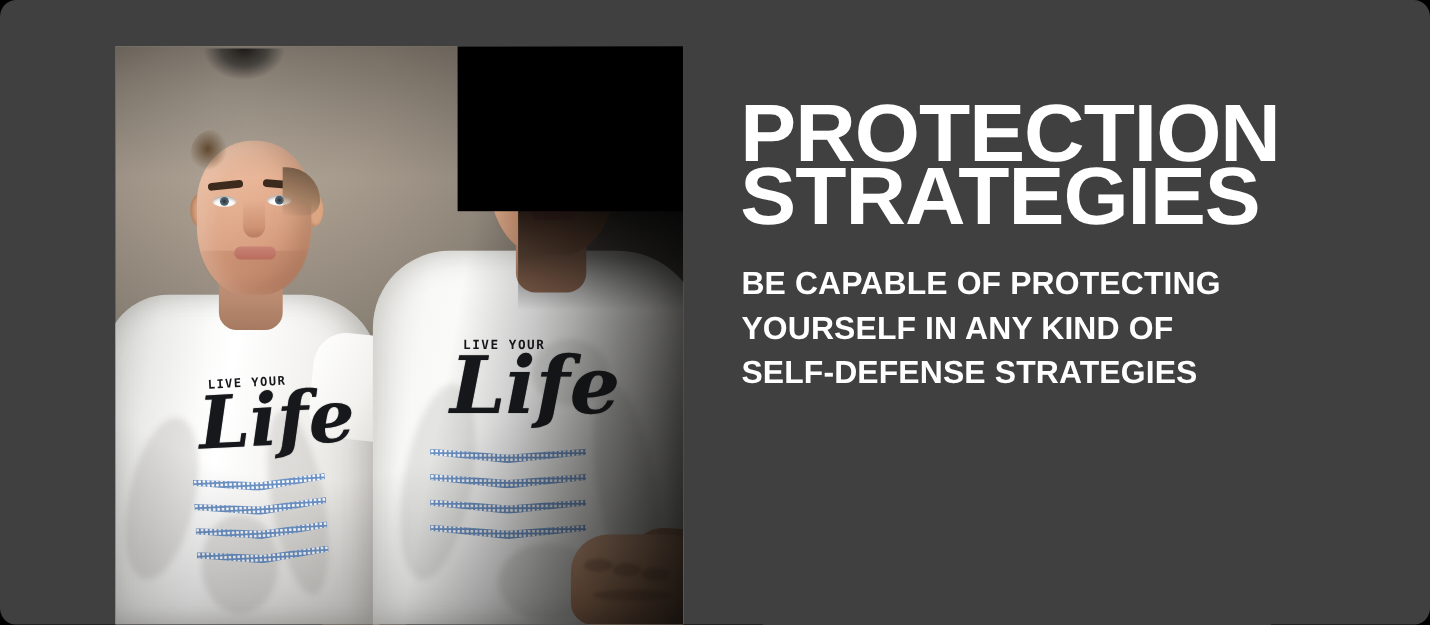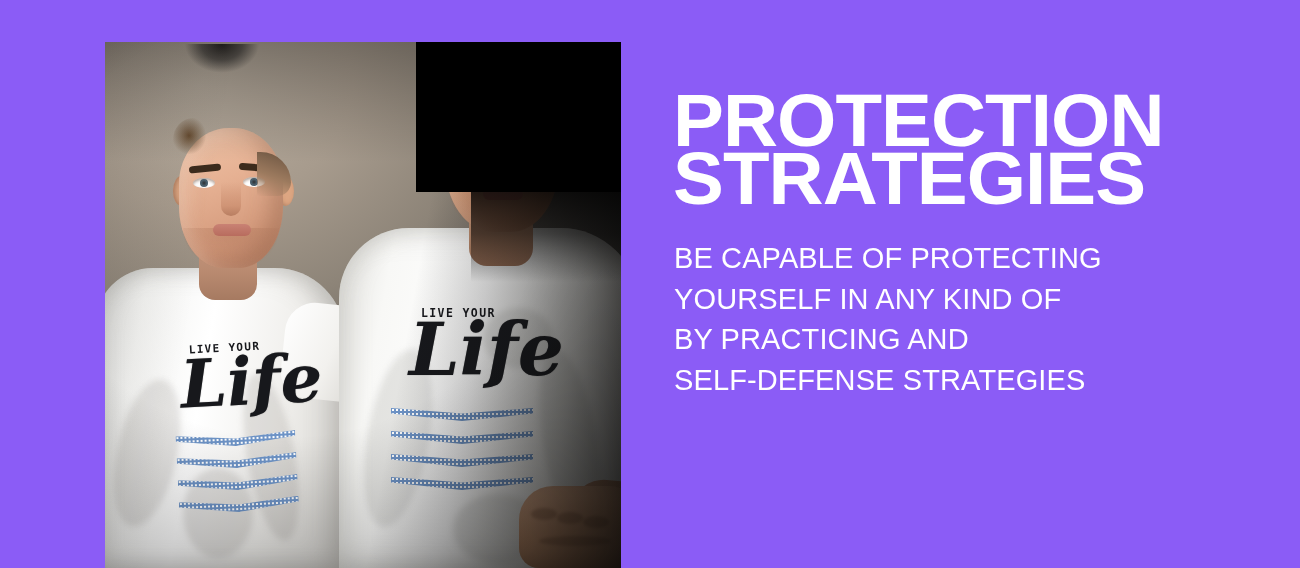--- a/index.html
+++ b/index.html
@@ -2,21 +2,21 @@
 <html lang="en"><head>
 <meta charset="utf-8">
 <title>Protection Strategies</title>
 <style>
   html,body{margin:0;padding:0;background:#000;}
   body{
     width:1300px;height:568px;overflow:hidden;position:relative;
     font-family:"Liberation Sans","DejaVu Sans",sans-serif;
     background:#000000;
   }
-  #stage{position:absolute;inset:0;width:1300px;height:568px;background:#8b5cf6;overflow:hidden;}
+  #stage{position:absolute;inset:0;width:1300px;height:568px;background:#404040;overflow:hidden;border-radius:15px;}
 
   
   .photo-panel{
     position:absolute;left:105px;top:42px;width:516px;height:526px;
     overflow:hidden;
     background:
       radial-gradient(115% 90% at 18% 8%, #b9aea0 0%, #a79b8d 26%, #8d8478 48%, #6e6862 66%, #4b4845 82%, #333231 100%);
   }
   .panel-shade{
     position:absolute;inset:0;
@@ -294,21 +294,21 @@
     font-weight:700;font-size:74px;line-height:.78;
     letter-spacing:-.012em;
     transform:scaleX(1.03);transform-origin:left top;
     text-transform:uppercase;
   }
   .headline .l2{display:block;}
   .body{
     position:absolute;left:1px;top:238px;width:540px;
     color:#ffffff;
     font-family:"Liberation Sans","DejaVu Sans",sans-serif;
-    font-weight:400;font-size:29px;line-height:40.5px;
+    font-weight:700;font-size:29px;line-height:40.5px;
     letter-spacing:.004em;text-transform:uppercase;
   }
   .body .ln{display:block;white-space:nowrap;}
 </style>
 </head>
 <body>
 
 <div id="stage">
 
   <div class="photo-panel">
@@ -402,18 +402,17 @@
   <div class="copy">
 
     <div class="headline">
       <span class="l1">PROTECTION</span>
       <span class="l2">STRATEGIES</span>
     </div>
 
     <div class="body">
       <span class="ln">BE CAPABLE OF PROTECTING</span>
       <span class="ln">YOURSELF IN ANY KIND OF</span>
-      <span class="ln">BY PRACTICING AND</span>
       <span class="ln">SELF-DEFENSE STRATEGIES</span>
     </div>
   </div>
 
 </div>
 
 </body></html>

